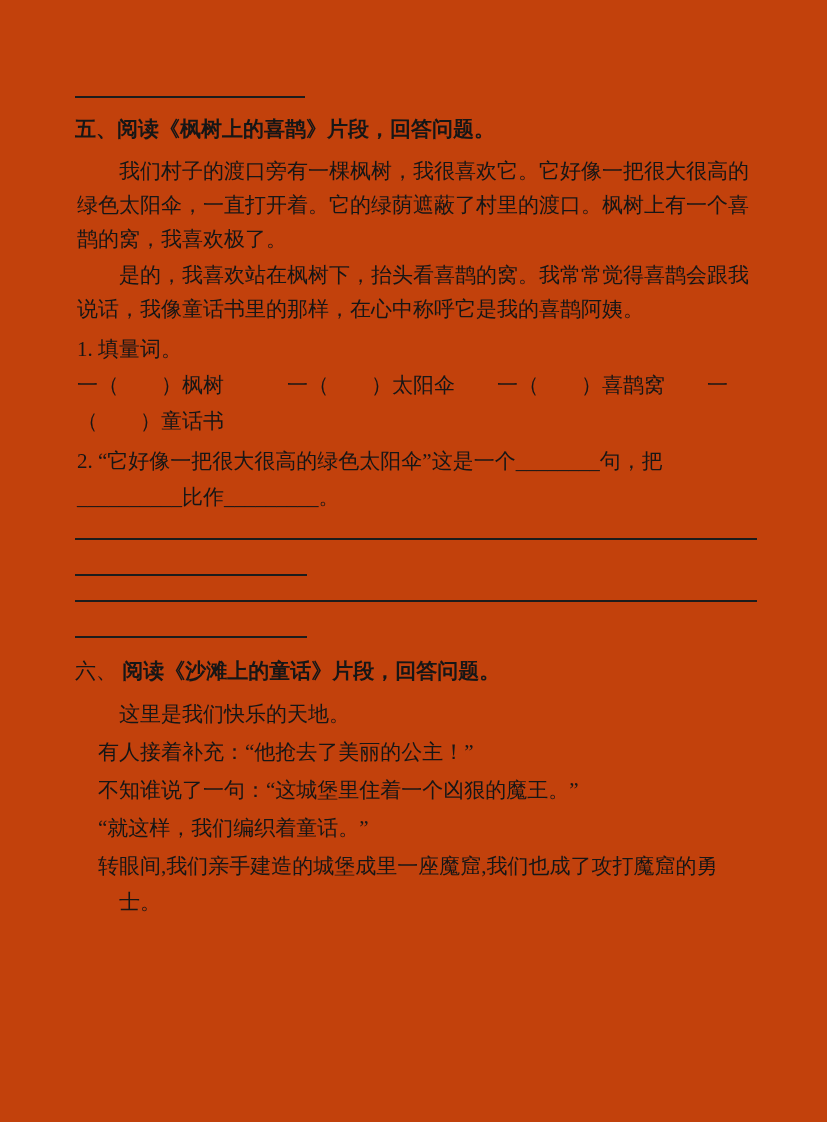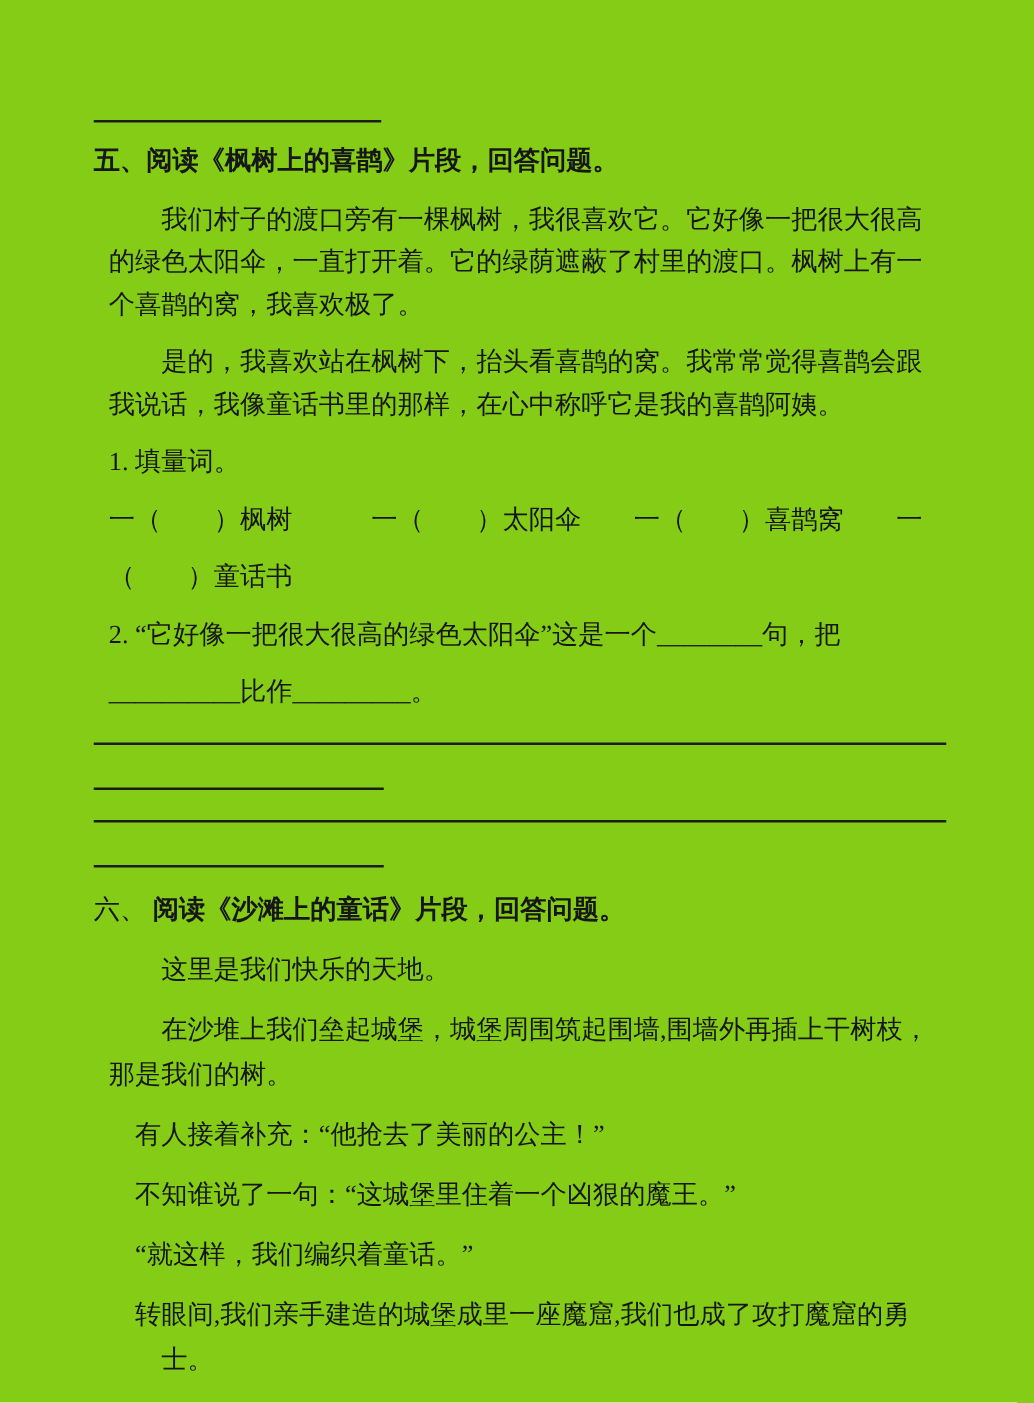--- a/index.html
+++ b/index.html
@@ -1,21 +1,21 @@
 <!DOCTYPE html>
 <html><head>
 <meta charset="utf-8">
 <style>
   * { box-sizing: border-box; }
   html, body { margin: 0; padding: 0; background: #ffffff; }
   .page {
     width: 827px;
     height: 1122px;
     margin: 0 auto;
-    background: #84cc16;
+    background: #c2410c;
     color: #161616;
     font-family: "Liberation Serif", "DejaVu Serif", serif;
     font-size: 21px;
     line-height: 34px;
     padding: 96px 70px 30px 75px;
     position: relative;
     overflow: hidden;
   }
   .rule { border-bottom: 2px solid #1c1c1c; height: 0; }
   .top-rule { width: 230px; margin: 0 0 14px 0; }
@@ -23,21 +23,21 @@
     font-family: "Liberation Sans", "DejaVu Sans", sans-serif;
     font-weight: 700;
     font-size: 21px;
     line-height: 34px;
     margin: 0 0 8px 0;
   }
   .sec-heading .prefix-normal {
     font-weight: 400;
     font-family: "Liberation Serif", "DejaVu Serif", serif;
   }
-  p { margin: 12px; white-space: pre-wrap; }
+  p { margin: 2px; white-space: pre-wrap; }
   .ind2 { text-indent: 2em; }
   .ind1 { text-indent: 1em; }
   .hang { padding-left: 2em; text-indent: -1em; }
   .q { margin-top: 6px; }
   .q3gap { margin-top: 10px; }
   .blank-long { width: 100%; margin-top: 24px; }
   .blank-short { width: 232px; margin-top: 34px; }
   .sec6 { margin-top: 16px; }
   .sec6 p { line-height: 36px; }
 </style>
@@ -67,20 +67,19 @@
 
   <div class="rule blank-long"></div>
   <div class="rule blank-short"></div>
 
   <div class="sec6">
     <h2 class="sec-heading">
       <span class="prefix-normal">六、 </span><span>阅读《沙滩上的童话》片段，回答问题。</span>
     </h2>
 
     <p class="ind2">这里是我们快乐的天地。</p>
-    <p class="ind2">在沙堆上我们垒起城堡，城堡周围筑起围墙,围墙外再插上干树枝，那是我们的树。</p>
     <p class="ind1">有人接着补充：“他抢去了美丽的公主！”</p>
     <p class="ind1">不知谁说了一句：“这城堡里住着一个凶狠的魔王。”</p>
     <p class="ind1">“就这样，我们编织着童话。”</p>
     <p class="hang">转眼间,我们亲手建造的城堡成里一座魔窟,我们也成了攻打魔窟的勇士。</p>
   </div>
 
 </div>
 
 </body></html>

